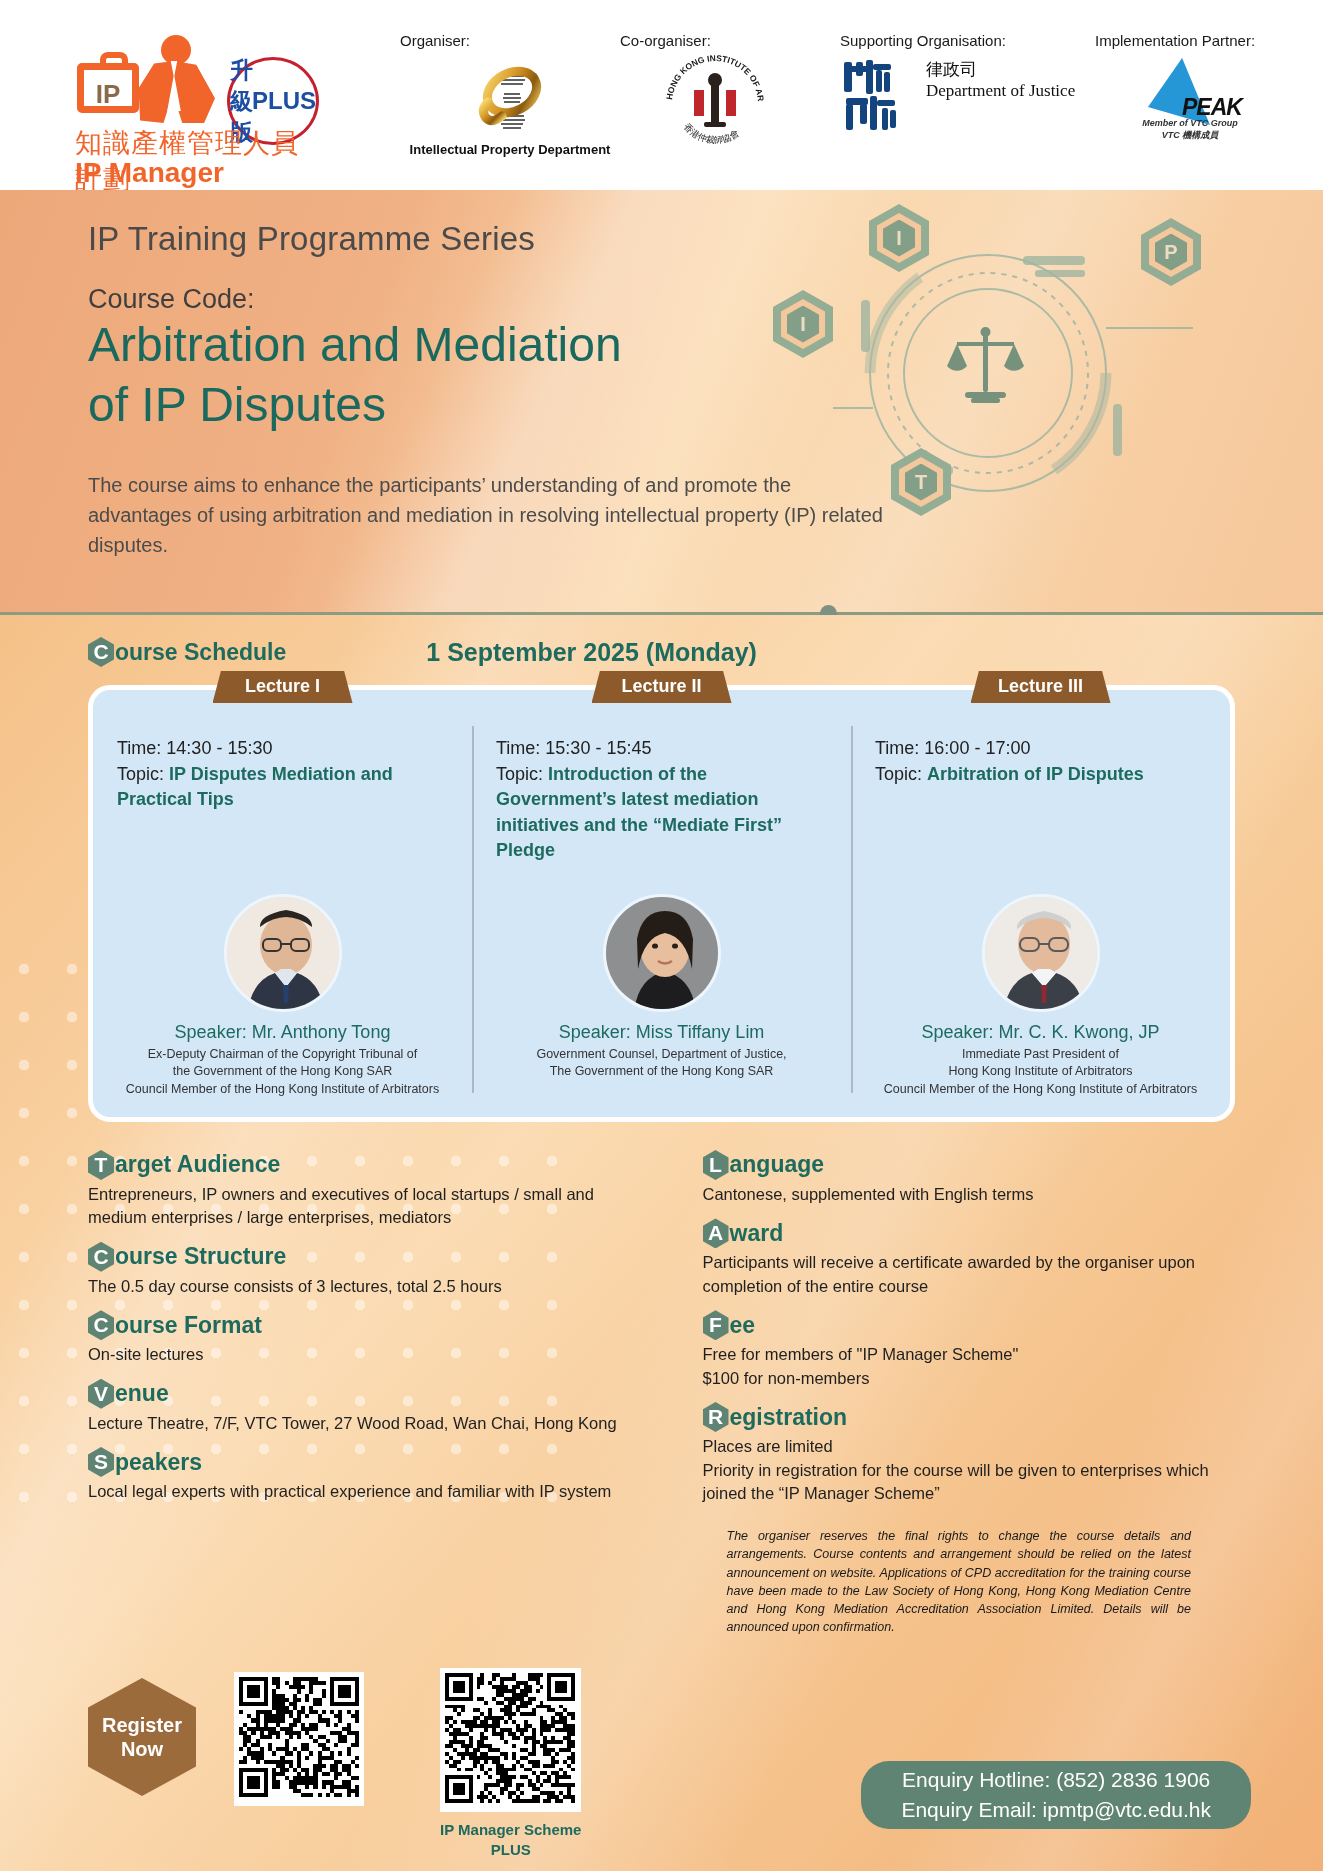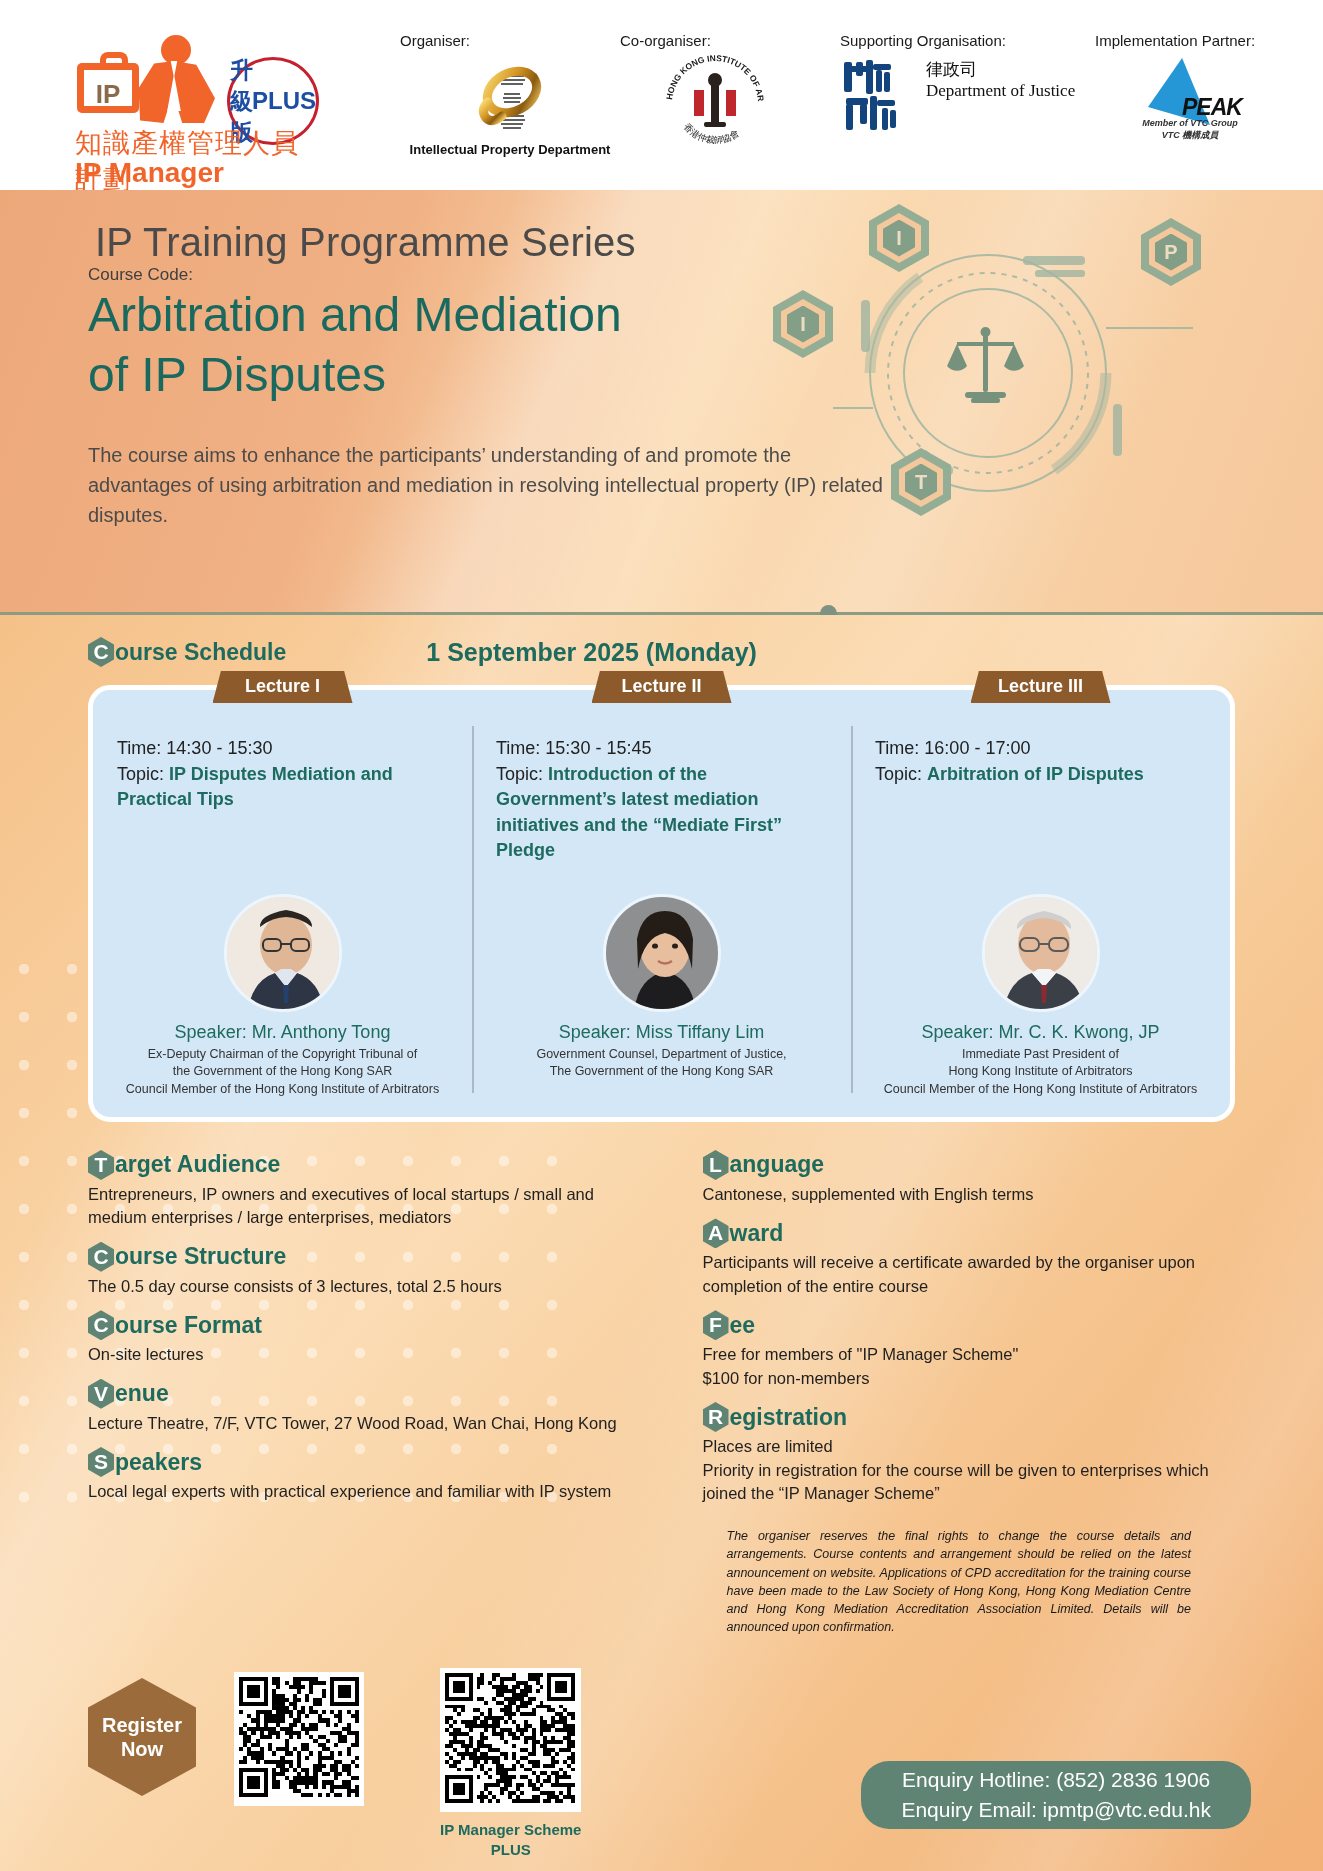--- a/index.html
+++ b/index.html
@@ -87,22 +87,22 @@
     position: relative; height: 425px; overflow: hidden;
     background: linear-gradient(110deg, #eda87a 0%, #f0b184 28%, #fbdcb4 52%, #f8d3a8 72%, #f6c79a 100%);
   }
   .hero::before {
     content:""; position:absolute; inset:0;
     background:
       linear-gradient(115deg, rgba(255,255,255,0) 34%, rgba(255,255,255,0.30) 42%, rgba(255,255,255,0.10) 55%, rgba(255,255,255,0) 62%),
       linear-gradient(115deg, rgba(255,255,255,0) 60%, rgba(255,255,255,0.22) 70%, rgba(255,255,255,0) 82%);
   }
   .hero-inner { position: relative; padding: 30px 0 0 88px; z-index: 3; }
-  .hero-series { font-size: 40px; color: #4a4a4a; letter-spacing: .2px; margin-left: 7px; }
-  .hero-cc { font-size: 17px; color: #3f3f3f; }
+  .hero-series { font-size: 33px; color: #4a4a4a; letter-spacing: .2px; }
+  .hero-cc { font-size: 27px; color: #3f3f3f; margin-top: 26px; }
   .hero-code { font-size: 48px; color: #19695f; margin-top: 12px; line-height: 1.26; }
   .hero-title { font-size: 48px; color: #19695f; line-height: 1.26; }
   .hero-desc { font-size: 20px; color: #4b4b4b; line-height: 1.5; margin-top: 34px; max-width: 800px;}
 
   
   .hero-graphic { position:absolute; right: 120px; top: 18px; width: 430px; height: 340px; z-index: 2; opacity: .95;}
   .hexbadge {
     position: absolute; width: 60px; height: 68px;
     background: #8fab94;
     clip-path: polygon(50% 0%, 100% 25%, 100% 75%, 50% 100%, 0% 75%, 0% 25%);

